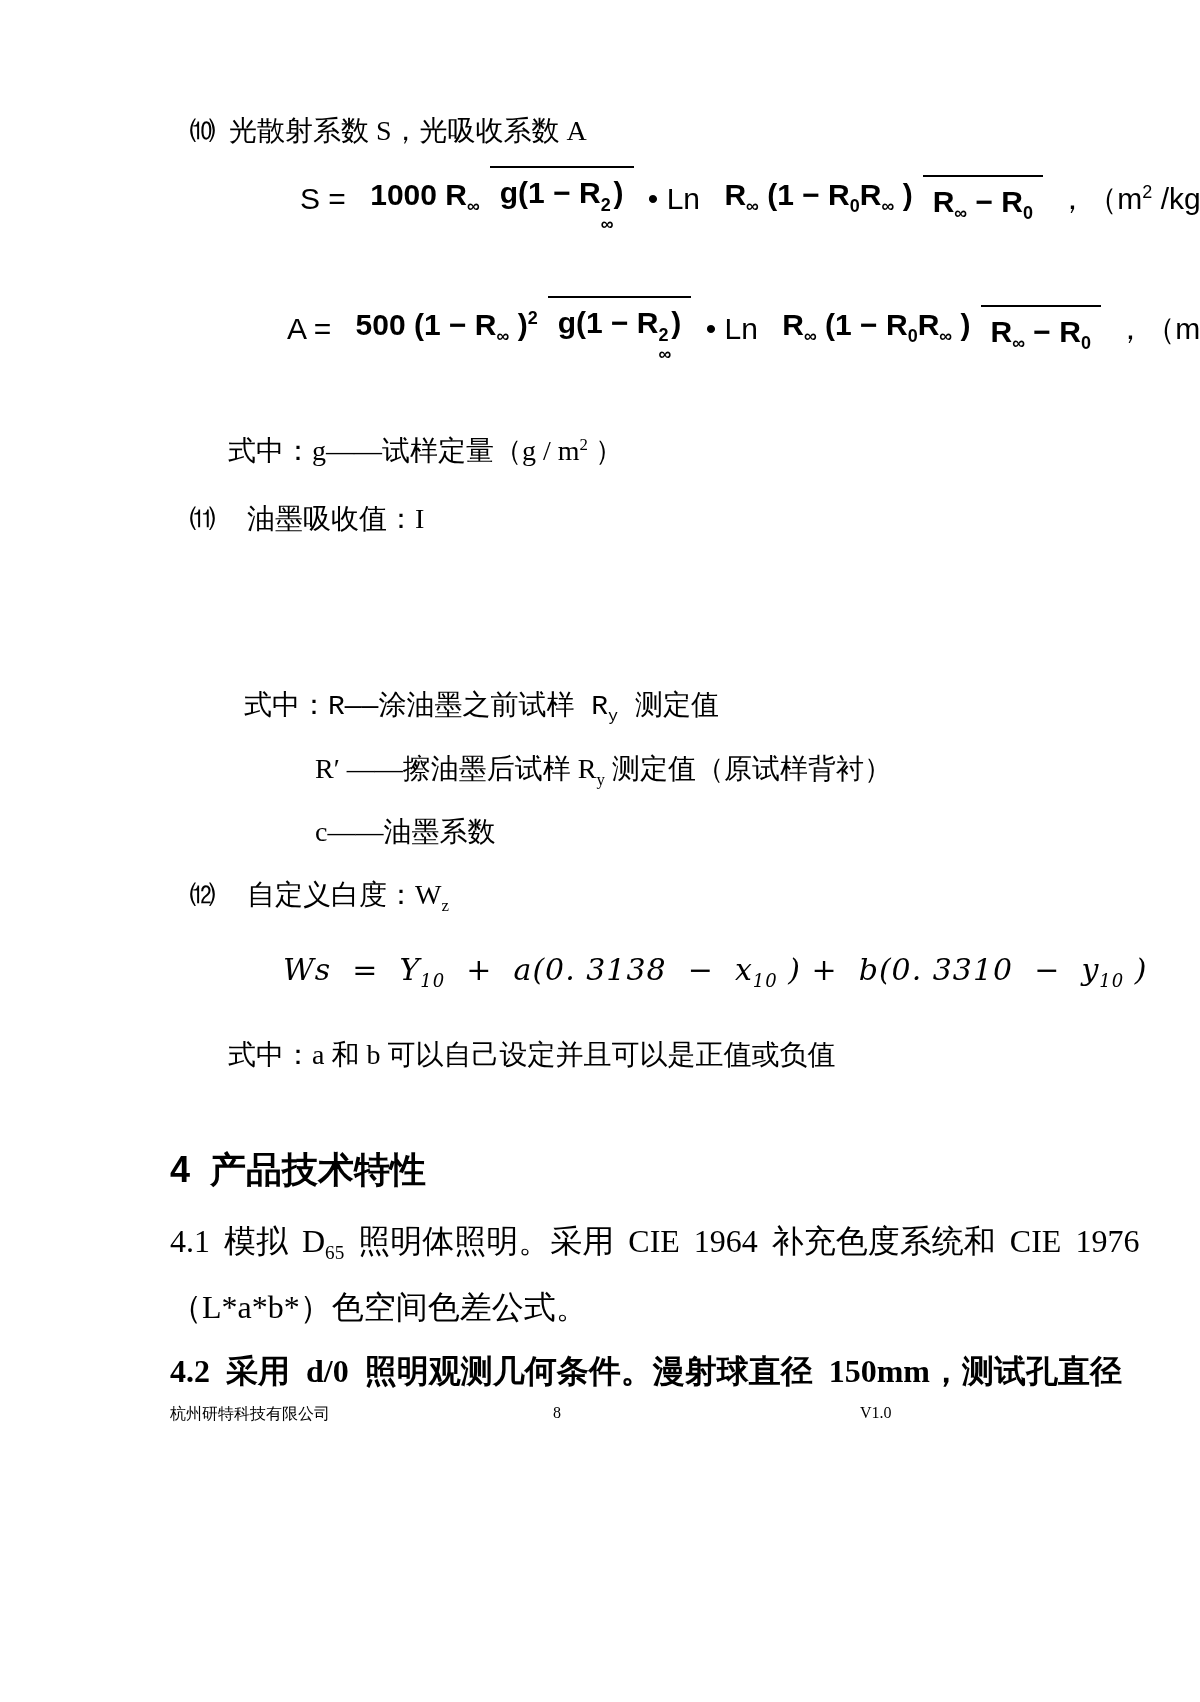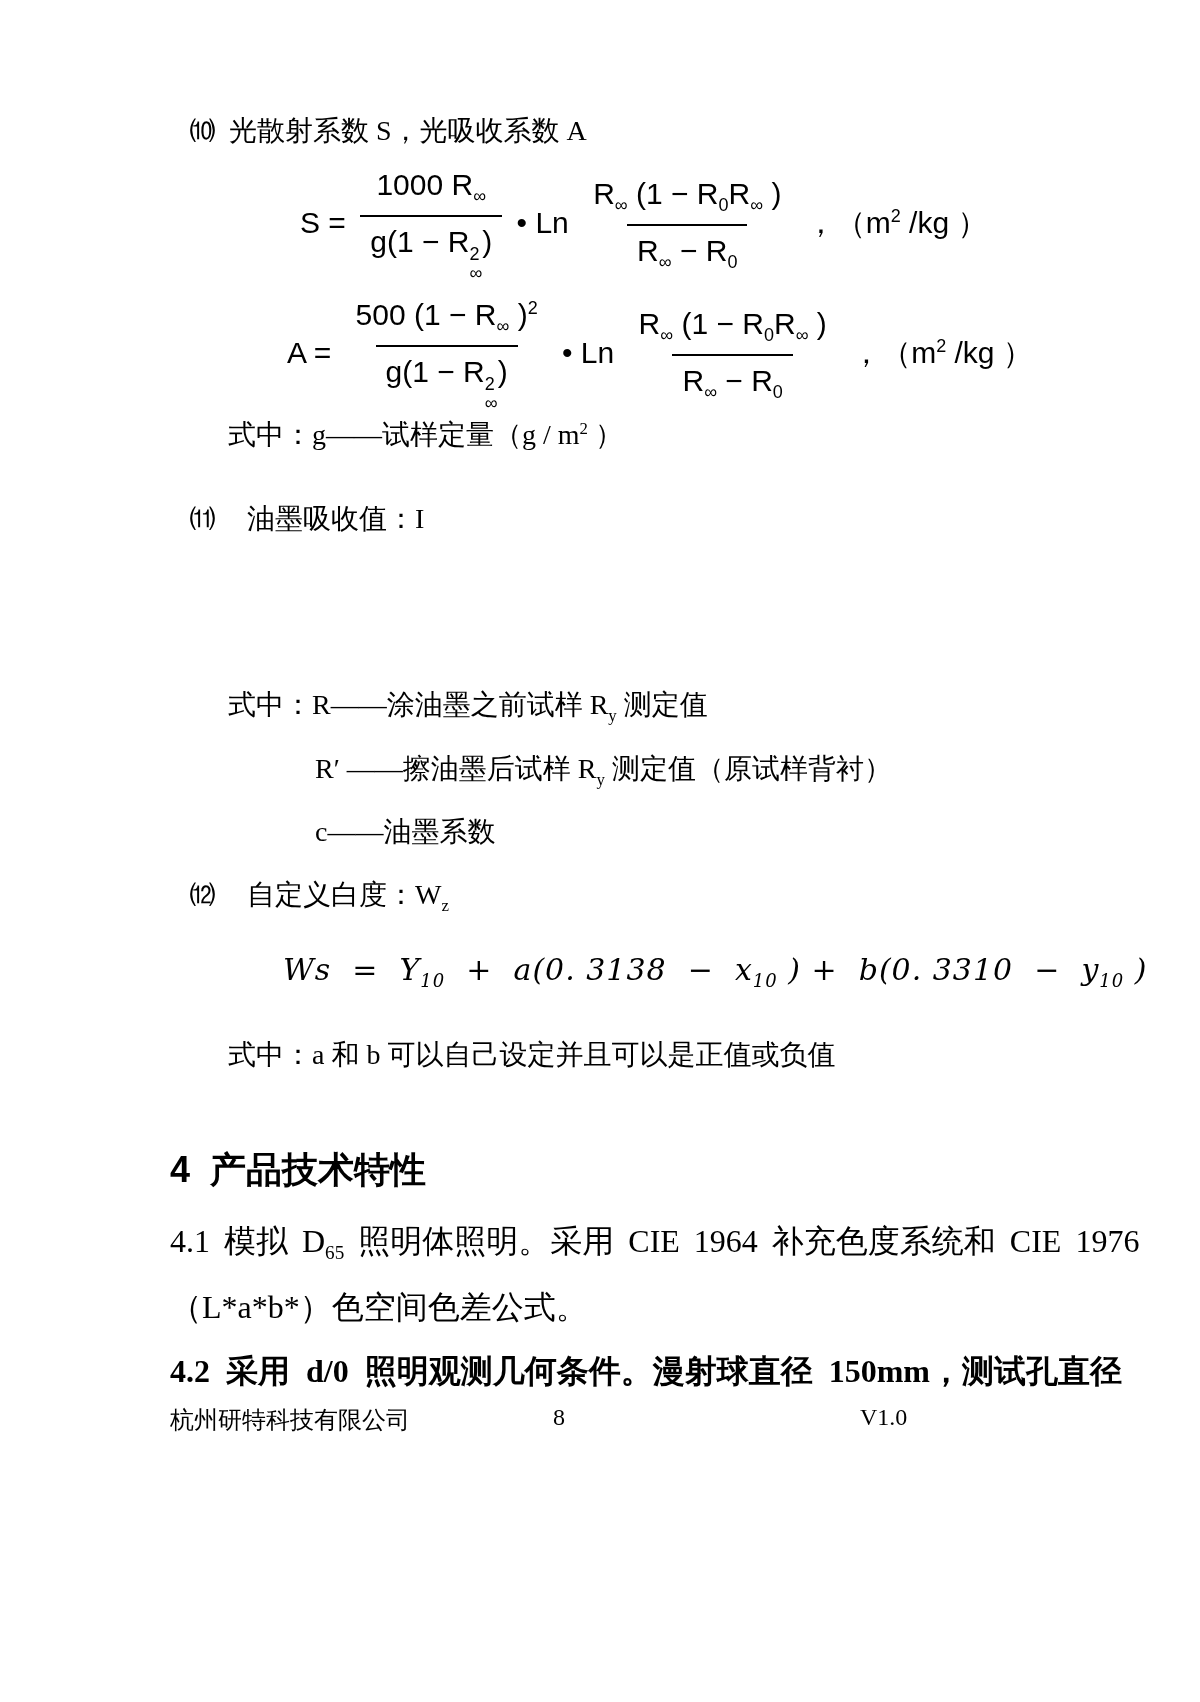--- a/index.html
+++ b/index.html
@@ -11,60 +11,60 @@
   .itemline { display: flex; align-items: baseline; font-size: 28px; white-space: pre; }
   .gap-sm { gap: 14px; }
   .gap-lg { gap: 32px; }
   .itemlabel { font-size: 25px; position: relative; top: -1px; }
 
   .bodyline { font-size: 28px; white-space: pre; }
 
   .formula { font-family: "Liberation Sans", "DejaVu Sans", sans-serif; font-size: 30px; white-space: pre; }
   .formula.serif { font-family: "DejaVu Serif", "Liberation Serif", serif; font-style: italic; letter-spacing: 1px; }
 
-  .frac { display: inline-flex; flex-direction: column; align-items: center; vertical-align: middle; margin: 0 6px; text-align: center; white-space: pre; }
+  .frac { display: inline-flex; align-items: center; vertical-align: middle; margin: 0 6px; text-align: center; white-space: pre; font-weight: bold; }
   .fnum { display: block; padding: 2px 10px 8px; white-space: pre; }
   .fden { display: block; border-top: 2.5px solid #000; padding: 8px 10px 2px; white-space: pre; }
 
   .sub { font-size: 60%; vertical-align: sub; }
   .sup { font-size: 60%; vertical-align: super; }
   .supsub { display: inline-flex; flex-direction: column; align-items: flex-start; font-size: 60%; line-height: 1.05; vertical-align: -0.45em; }
 
   .heading { font-family: "Liberation Sans", "DejaVu Sans", sans-serif; font-size: 36px; font-weight: bold; white-space: pre; }
 
   .para { font-size: 32px; white-space: pre; }
   .ws6 { word-spacing: 6px; }
   .ws8 { word-spacing: 8px; }
 
-  .footer { font-size: 24px; }
+  .footer { font-size: 16px; }
   .footer span { position: absolute; top: 0; white-space: pre; }
 </style>
 </head>
 <body>
 
 <div class="page">
 
   <div class="abs itemline gap-sm" style="left:190px; top:112px;">
     <span class="itemlabel">⑽</span>
     <span>光散射系数 S，光吸收系数 A</span>
   </div>
 
   <div class="abs formula" style="left:300px; top:166px;">S = <span class="frac"><span class="fnum">1000 R<span class="sub">∞</span></span><span class="fden">g(1 − R<span class="supsub"><span>2</span><span>∞</span></span>)</span></span> • Ln <span class="frac"><span class="fnum">R<span class="sub">∞</span> (1 − R<span class="sub">0</span>R<span class="sub">∞</span> )</span><span class="fden">R<span class="sub">∞</span> − R<span class="sub">0</span></span></span> ，（m<span class="sup">2</span> /kg ）</div>
 
   <div class="abs formula" style="left:287px; top:296px;">A = <span class="frac"><span class="fnum">500 (1 − R<span class="sub">∞</span> )<span class="sup">2</span></span><span class="fden">g(1 − R<span class="supsub"><span>2</span><span>∞</span></span>)</span></span> • Ln <span class="frac"><span class="fnum">R<span class="sub">∞</span> (1 − R<span class="sub">0</span>R<span class="sub">∞</span> )</span><span class="fden">R<span class="sub">∞</span> − R<span class="sub">0</span></span></span> ，（m<span class="sup">2</span> /kg ）</div>
 
-  <div class="abs bodyline" style="left:228px; top:416px;text-align:center;">式中：g——试样定量（g / m<span class="sup">2</span> ）</div>
+  <div class="abs bodyline" style="left:228px; top:432px;text-align:center;">式中：g——试样定量（g / m<span class="sup">2</span> ）</div>
 
   <div class="abs itemline gap-lg" style="left:190px; top:500px;">
     <span class="itemlabel">⑾</span>
     <span>油墨吸收值：I</span>
   </div>
 
 
-  <div class="abs bodyline" style="left:228px; top:686px;">式中：R——涂油墨之前试样 R<span class="sub">y</span> 测定值</div>
+  <div class="abs bodyline" style="left:244px; top:686px;font-family:Liberation Mono, monospace;">式中：R——涂油墨之前试样 R<span class="sub">y</span> 测定值</div>
 
   <div class="abs bodyline" style="left:315px; top:750px;">R′ ——擦油墨后试样 R<span class="sub">y</span> 测定值（原试样背衬）</div>
 
   <div class="abs bodyline" style="left:315px; top:813px;">c——油墨系数</div>
 
   <div class="abs itemline gap-lg" style="left:190px; top:876px;">
     <span class="itemlabel">⑿</span>
     <span>自定义白度：W<span class="sub">z</span></span>
   </div>
 

